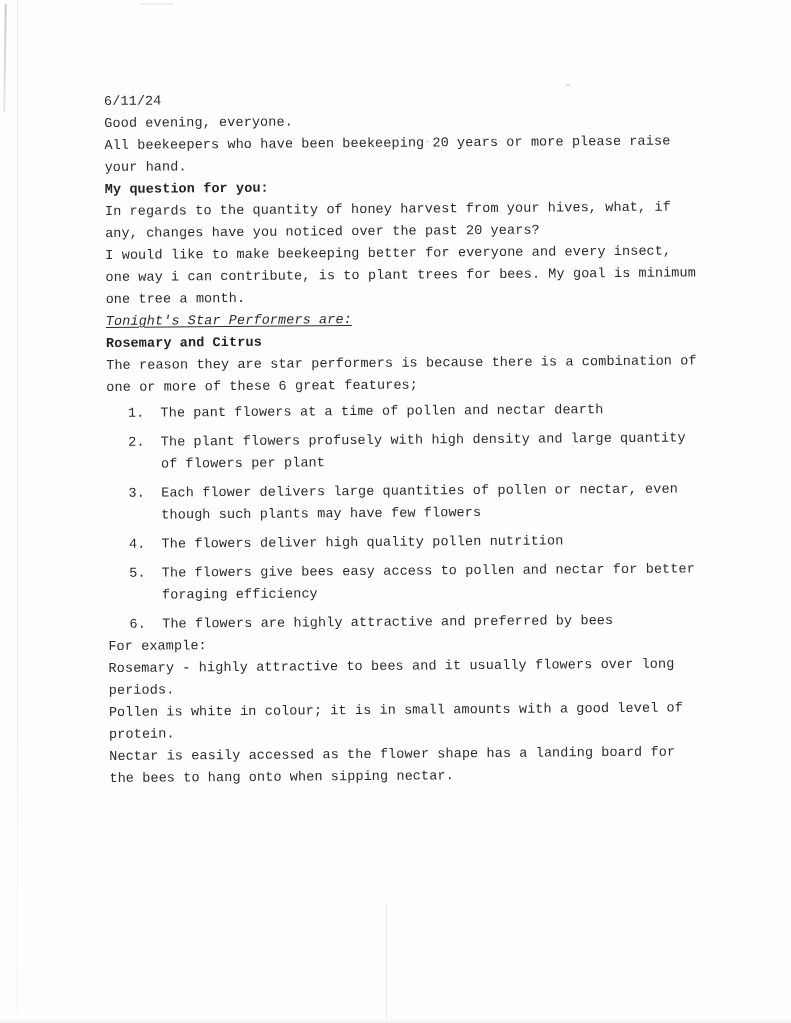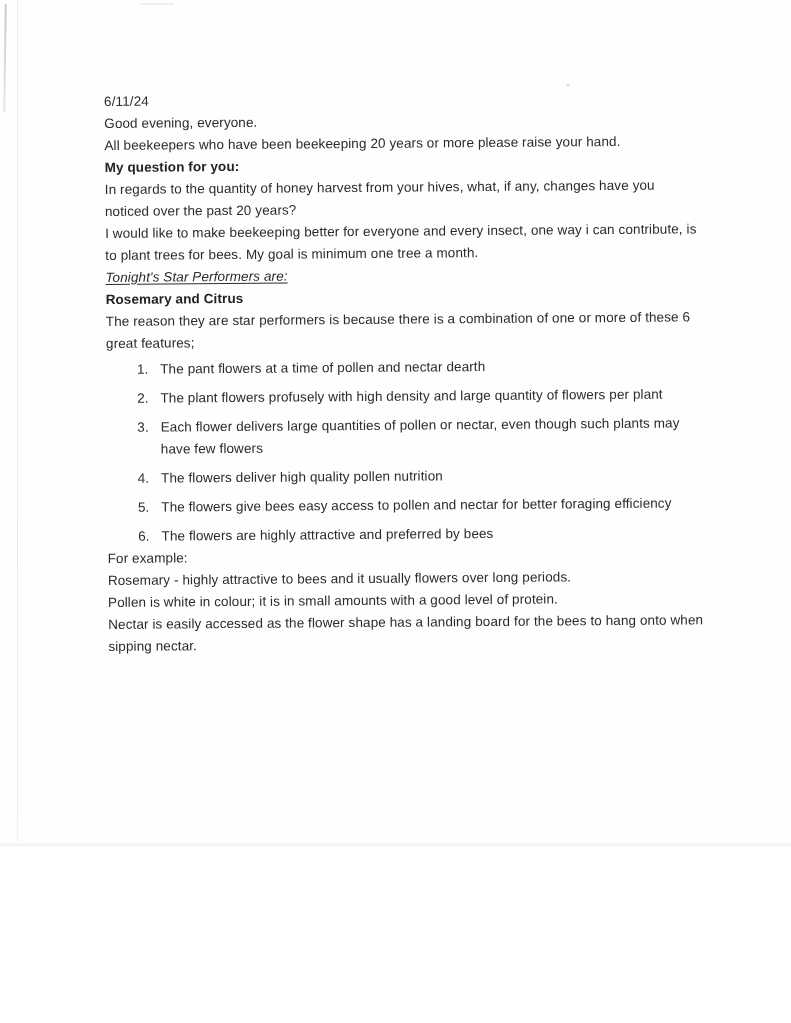--- a/index.html
+++ b/index.html
@@ -3,24 +3,24 @@
 <meta charset="utf-8">
 <style>
   html, body {
     margin: 0;
     padding: 0;
     background: #ffffff;
   }
   .page {
     position: relative;
     width: 791px;
-    height: 846px;
+    height: 1023px;
     background: #fefefe;
     overflow: hidden;
-    font-family: Liberation Sans, sans-serif;
+    font-family: Liberation Mono, monospace;
   }
   .content {
     position: absolute;
     left: 104px;
     top: 91px;
     width: 596px;
     font-size: 13.5px;
     line-height: 22px;
     letter-spacing: 0.1px;
     color: #2b2b2b;

